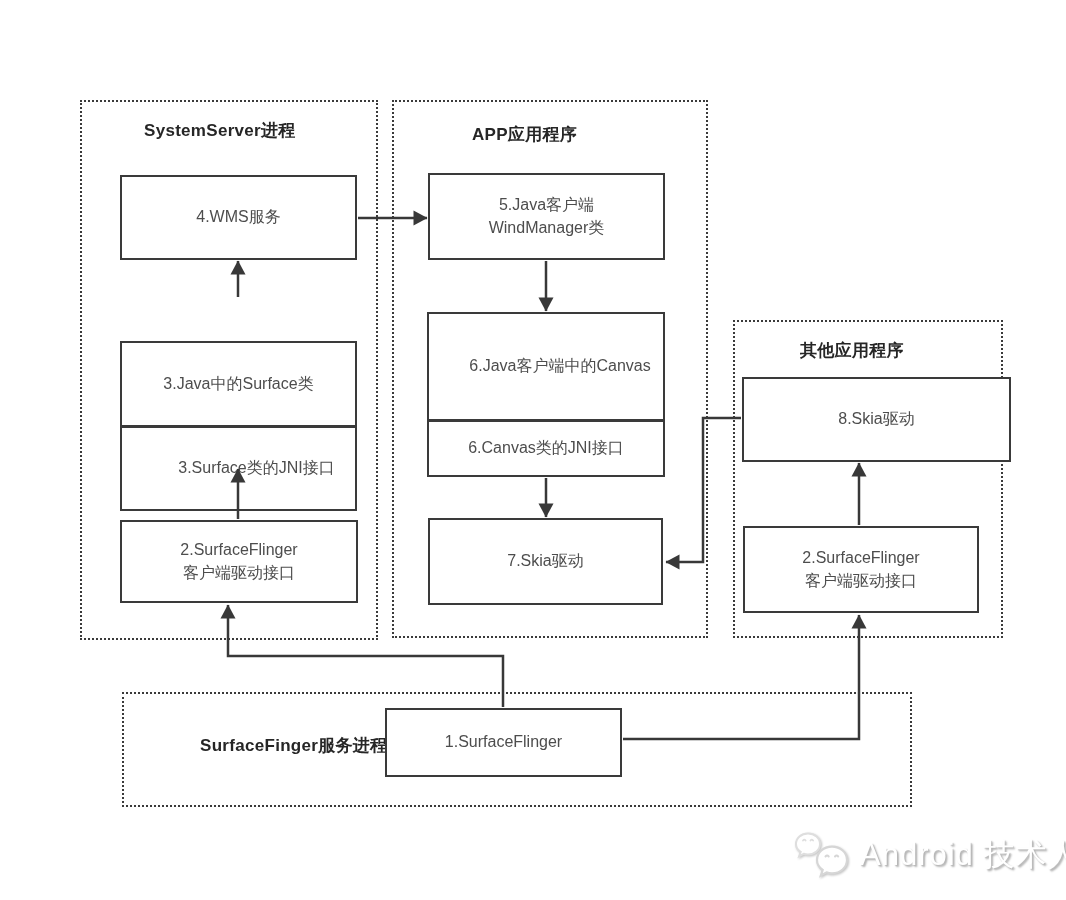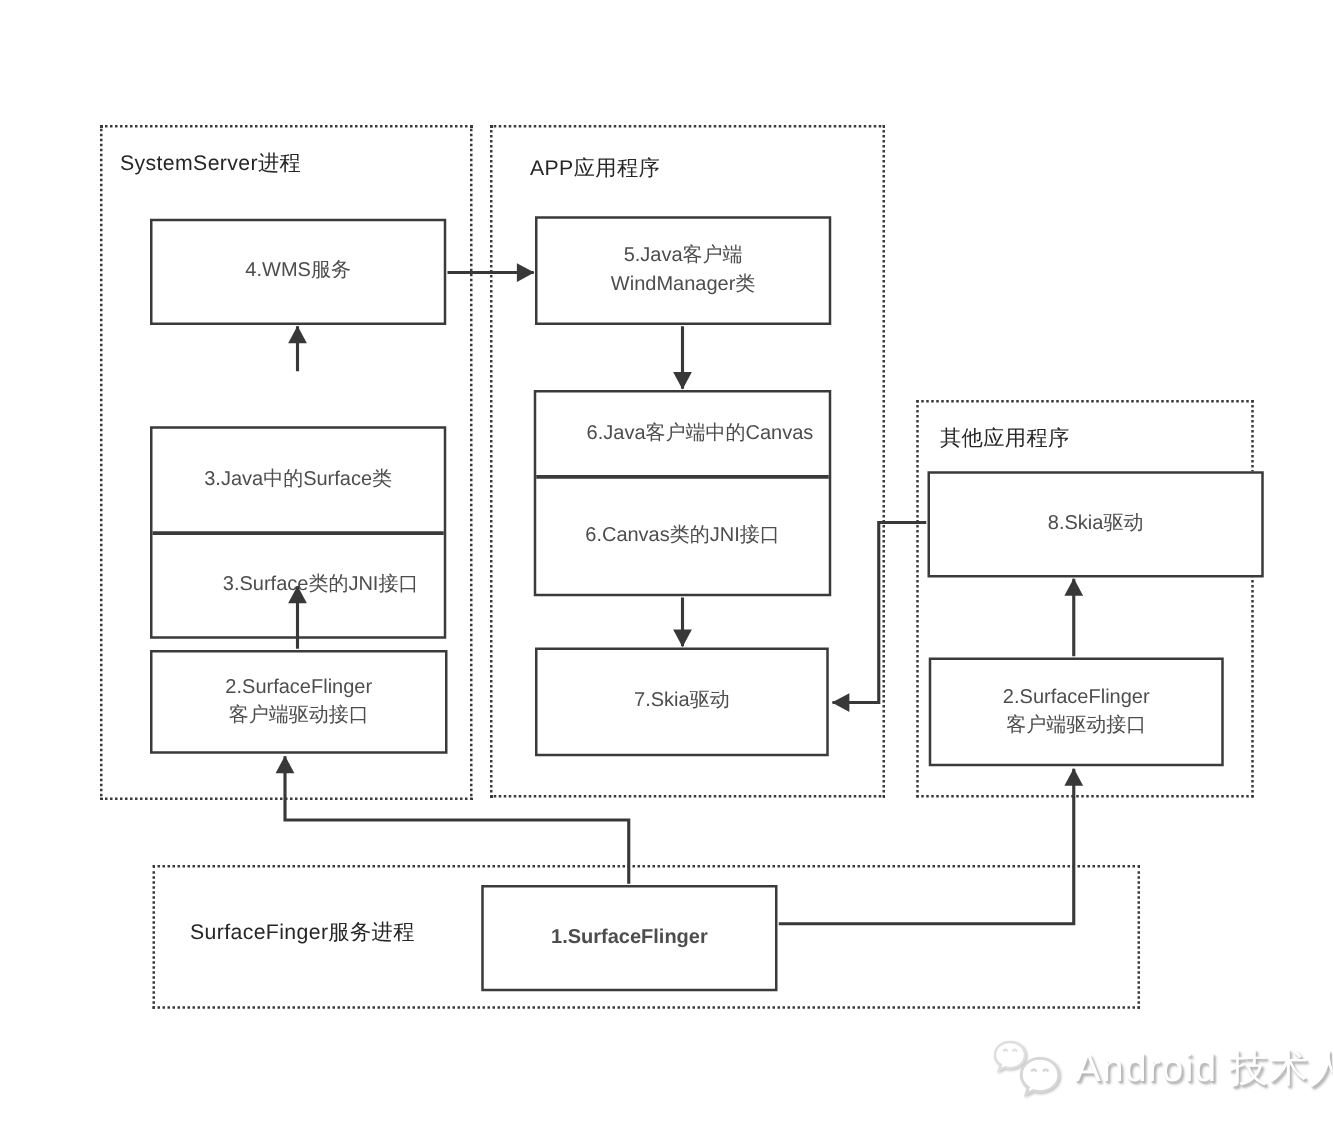--- a/index.html
+++ b/index.html
@@ -13,24 +13,25 @@
   }
   
   .group {
     position: absolute;
     border: 2px dotted #3a3a3a;
     background: transparent;
   }
   .group-title {
     position: absolute;
     font-size: 17px;
-    font-weight: normal;
+    font-weight: bold;
     color: #262626;
     letter-spacing: 0.3px;
     white-space: nowrap;
+    margin-left: 48px;
   }
   
   .node {
     position: absolute;
     border: 2.5px solid #3a3a3a;
     background: #ffffff;
     display: flex;
     align-items: center;
     justify-content: center;
     text-align: center;
@@ -115,32 +116,32 @@
     <div class="cell" style="flex:1;padding-left:36px;">3.Surface类的JNI接口</div>
   </div>
 
   <div class="node" style="left:120px; top:520px; width:238px; height:83px;">2.SurfaceFlinger
 客户端驱动接口</div>
 
   <div class="node" style="left:428px; top:173px; width:237px; height:87px;">5.Java客户端
 WindManager类</div>
 
   <div class="pair" style="left:427px; top:312px; width:238px; height:165px;">
-    <div class="cell" style="height:66px;margin-left:28px;">6.Java客户端中的Canvas</div>
+    <div class="cell" style="height:105px;margin-left:28px;">6.Java客户端中的Canvas</div>
     <div class="cell" style="flex:1;">6.Canvas类的JNI接口</div>
   </div>
 
   <div class="node" style="left:428px; top:518px; width:235px; height:87px;text-align:right;">7.Skia驱动</div>
 
   <div class="node" style="left:742px; top:377px; width:269px; height:85px;">8.Skia驱动</div>
 
   <div class="node" style="left:743px; top:526px; width:236px; height:87px;">2.SurfaceFlinger
 客户端驱动接口</div>
 
-  <div class="node" style="left:385px; top:708px; width:237px; height:85px;font-weight:bold;">1.SurfaceFlinger</div>
+  <div class="node" style="left:385px; top:708px; width:237px; height:69px;">1.SurfaceFlinger</div>
 
   <svg class="connectors" width="1066" height="900" viewBox="0 0 1066 900">
     <defs>
       <marker id="arrowhead" markerUnits="userSpaceOnUse" markerWidth="16" markerHeight="17" refX="14" refY="8" orient="auto">
         <path d="M0.5,0.5 L14.5,8 L0.5,15.5 Z" fill="#383838"></path>
       </marker>
     </defs>
 
     <line x1="238" y1="297" x2="238" y2="261" marker-end="url(#arrowhead)"></line>
 

